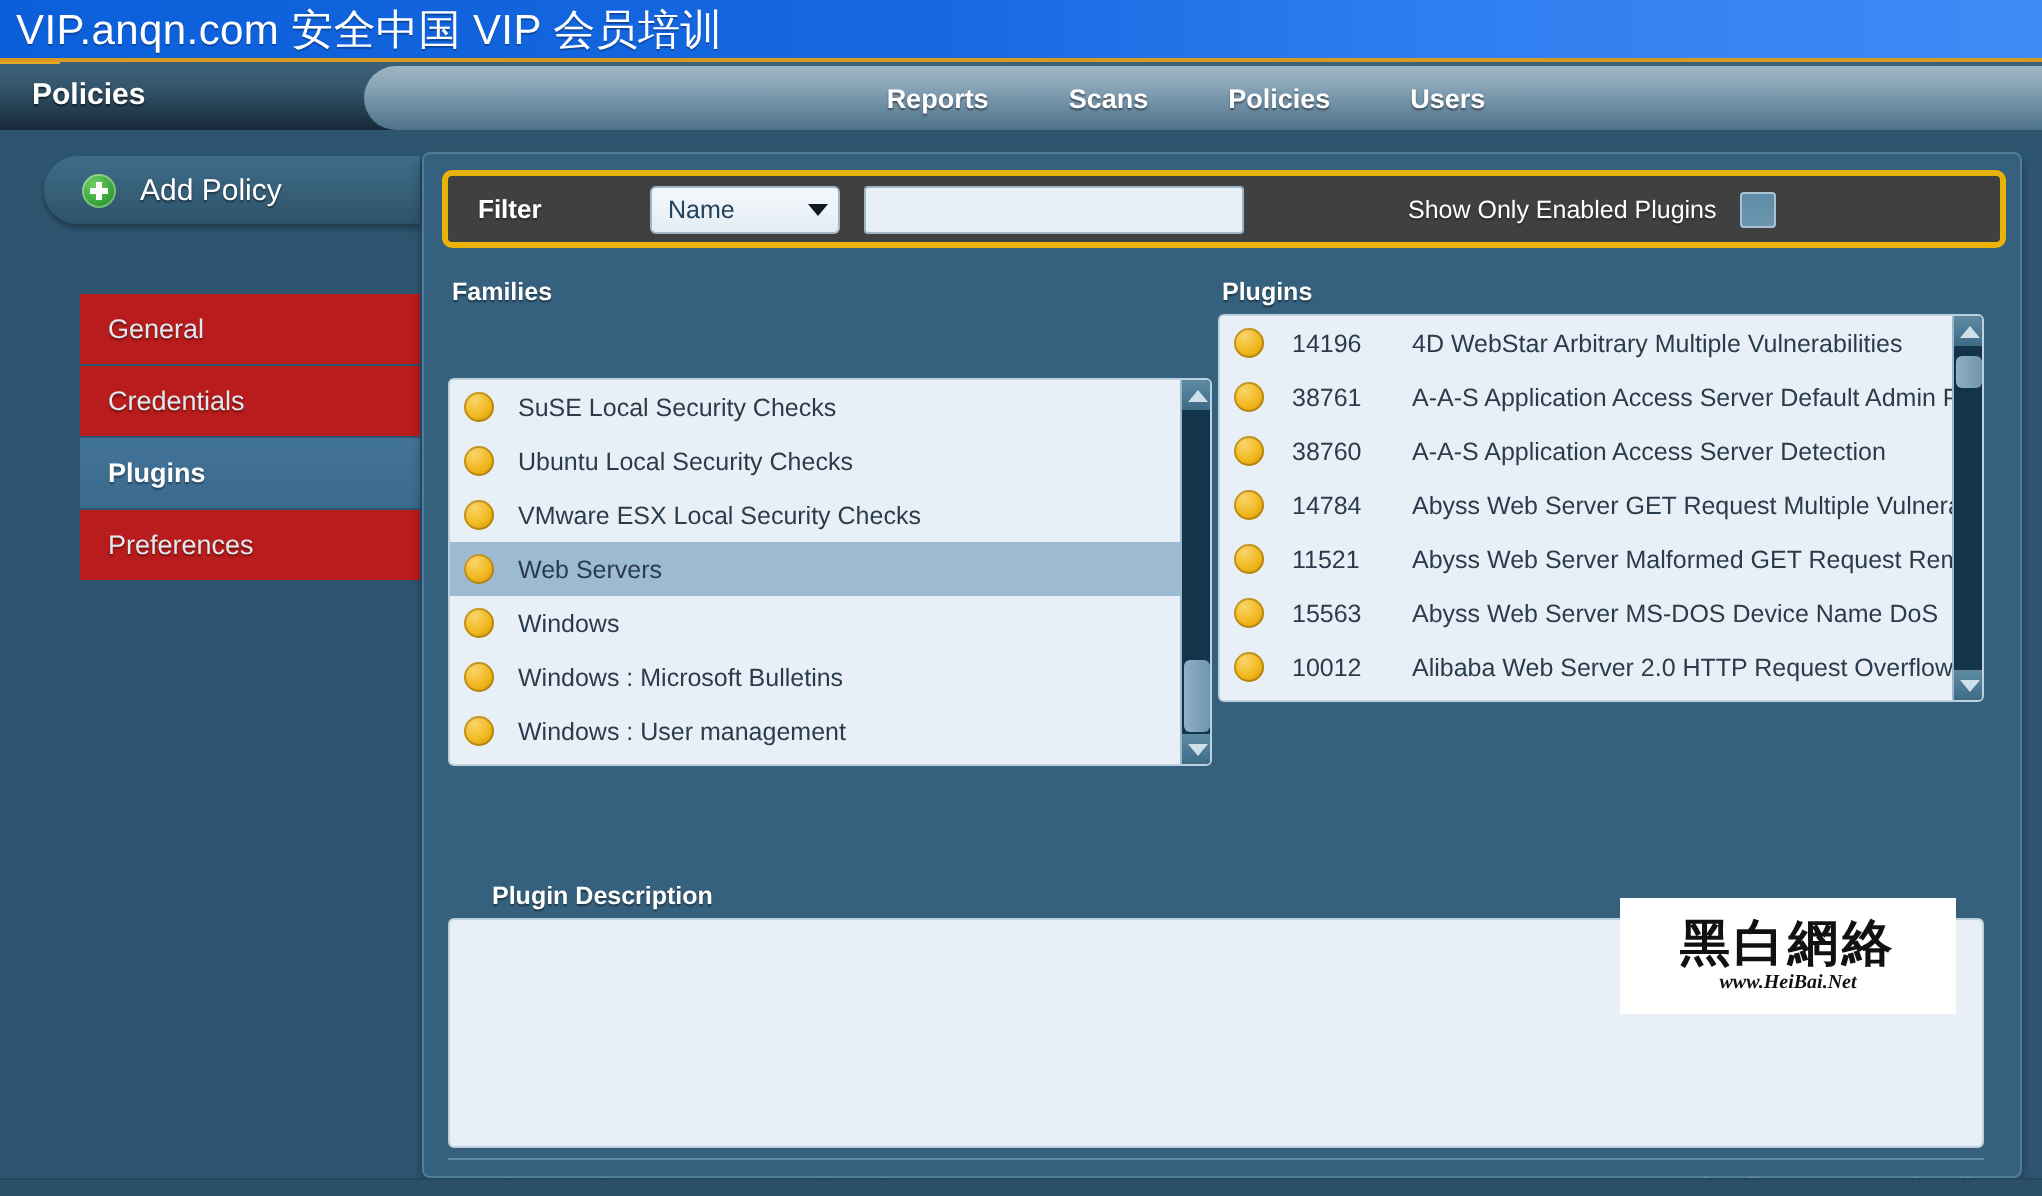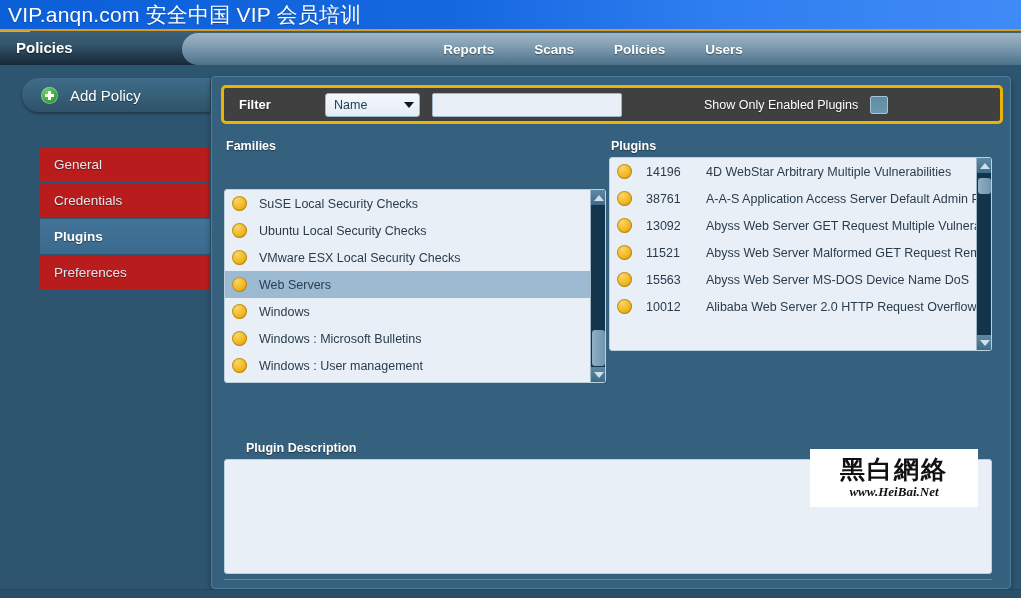--- a/index.html
+++ b/index.html
@@ -260,21 +260,21 @@
     display: flex; flex-direction: column;
     align-items: center; justify-content: center;
     overflow: hidden;
   }
   #watermark .cjk {
     font-size: 25px; font-weight: bold; color: #111111;
     letter-spacing: 2px; line-height: 1;
     font-family: "DejaVu Sans", sans-serif;
   }
   #watermark .url {
-    font-size: 13px; font-weight: bold; font-style: italic;
+    font-size: 10px; font-weight: bold; font-style: italic;
     color: #111111; margin-top: 2px;
     font-family: "Liberation Serif", serif;
   }
 
   
   #status-row {
     position: absolute; left: 12px; top: 502px;
     width: 768px; height: 28px;
     border-top: 1px solid #5a8aa5;
     display: flex; align-items: center;
@@ -386,21 +386,26 @@
           <div class="row-id">14196</div>
           <div class="row-name">4D WebStar Arbitrary Multiple Vulnerabilities</div>
         </div>
         <div class="row">
           <div class="dot"></div>
           <div class="row-id">38761</div>
           <div class="row-name">A-A-S Application Access Server Default Admin Password</div>
         </div>
         <div class="row">
           <div class="dot"></div>
-          <div class="row-id">13092</div>
+          <div class="row-id">38760</div>
+          <div class="row-name">A-A-S Application Access Server Detection</div>
+        </div>
+        <div class="row">
+          <div class="dot"></div>
+          <div class="row-id">14784</div>
           <div class="row-name">Abyss Web Server GET Request Multiple Vulnerabilities</div>
         </div>
         <div class="row">
           <div class="dot"></div>
           <div class="row-id">11521</div>
           <div class="row-name">Abyss Web Server Malformed GET Request Remote Overflow</div>
         </div>
         <div class="row">
           <div class="dot"></div>
           <div class="row-id">15563</div>

